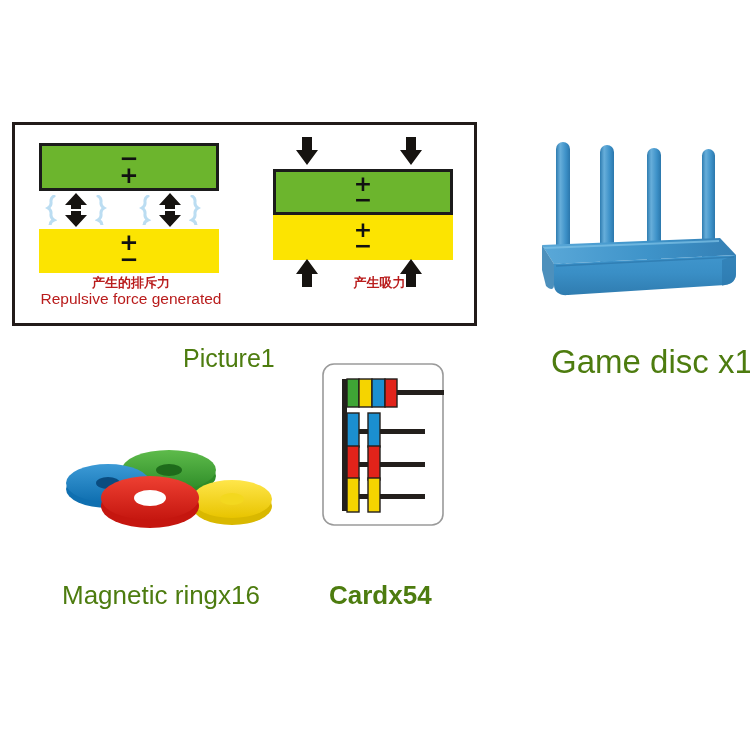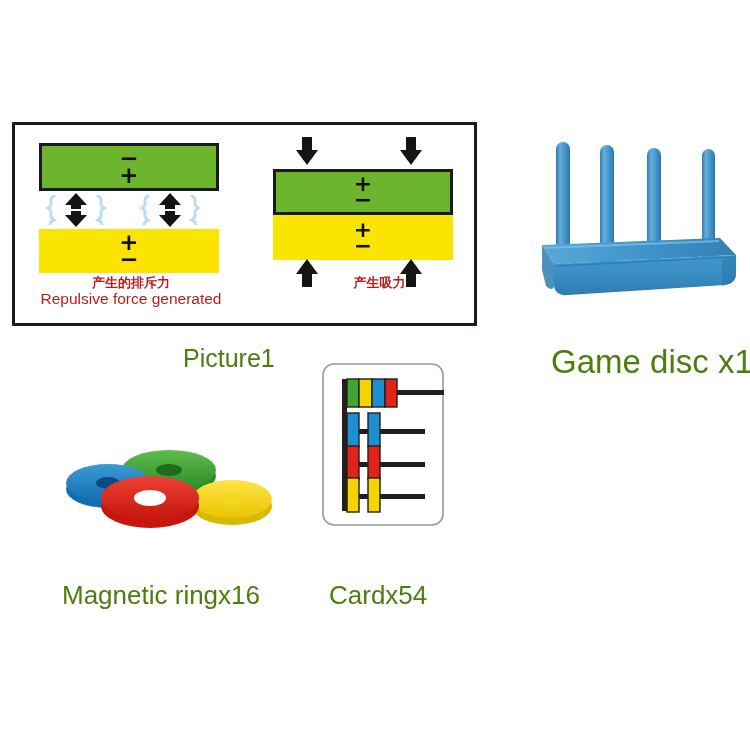--- a/index.html
+++ b/index.html
@@ -69,21 +69,21 @@
   #cap-suc{left:16px;top:150px;}
 
   
   .item-label{
     position:absolute;color:#4d7c0f;font-size:25px;font-weight:400;
     white-space:nowrap;
   }
   #label-picture1{left:183px;top:344px;}
   #label-gamedisc{left:551px;top:343px;font-size:33px;}
   #label-magnetic{left:50px;top:580px;font-size:26px;margin-left:12px;}
-  #label-card{left:329px;top:580px;font-size:26px;}
+  #label-card{left:329px;top:580px;font-size:26px;font-weight:bold;}
 
   
   #gamedisc{position:absolute;left:520px;top:120px;width:225px;height:200px;}
 
   
   #magnets{position:absolute;left:50px;top:440px;width:235px;height:100px;}
 
   
   #card{position:absolute;left:322px;top:363px;width:122px;height:163px;}
   svg{display:block;}

